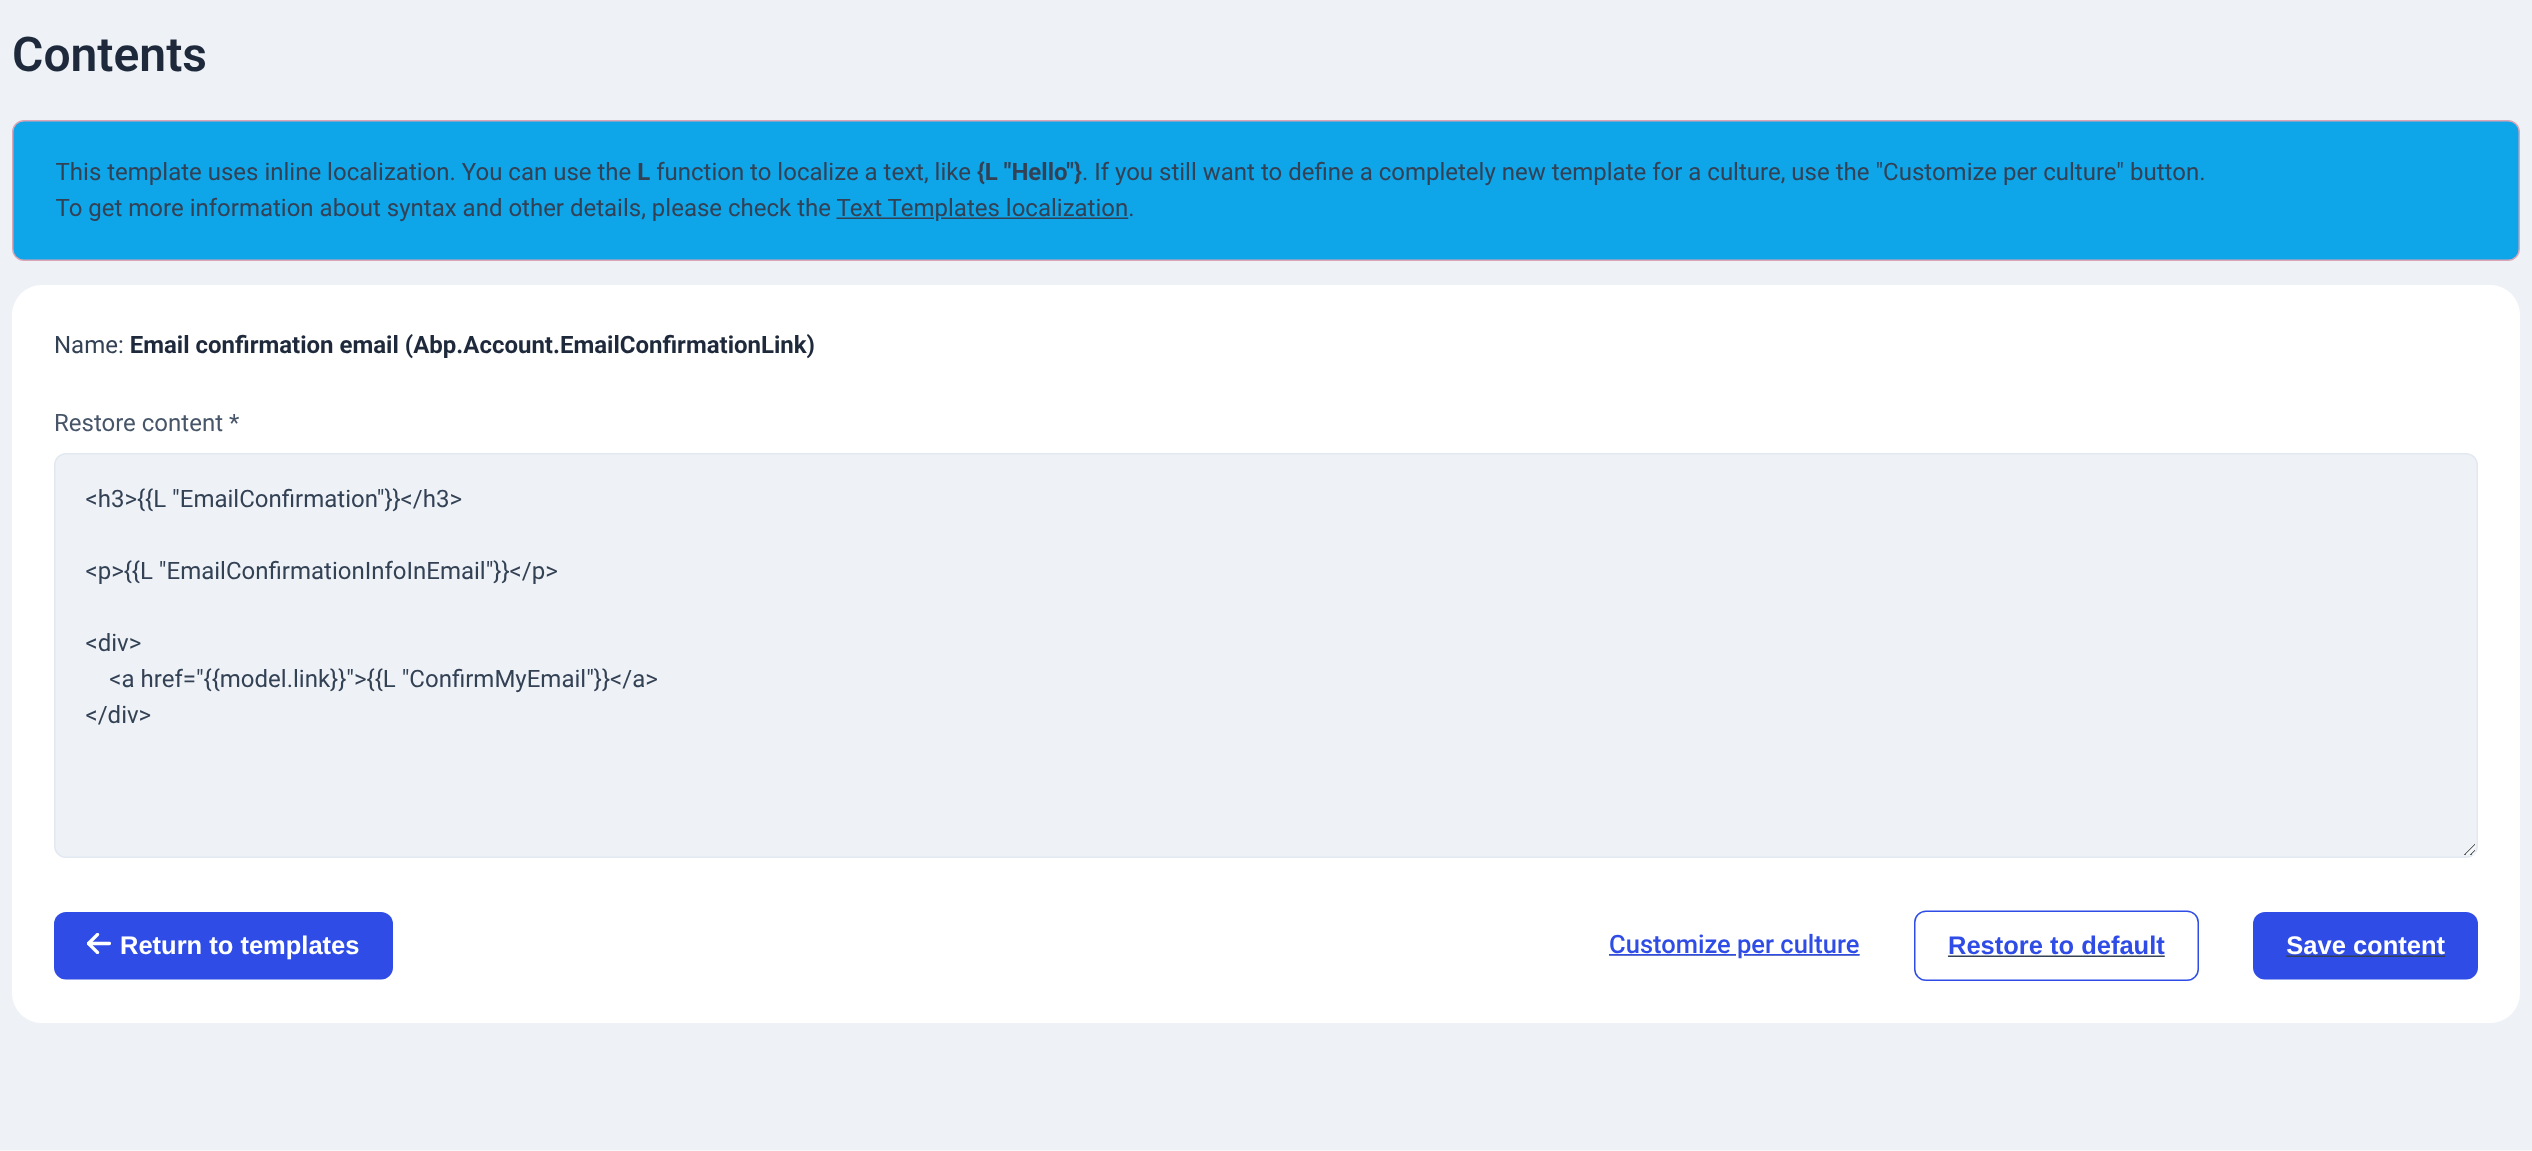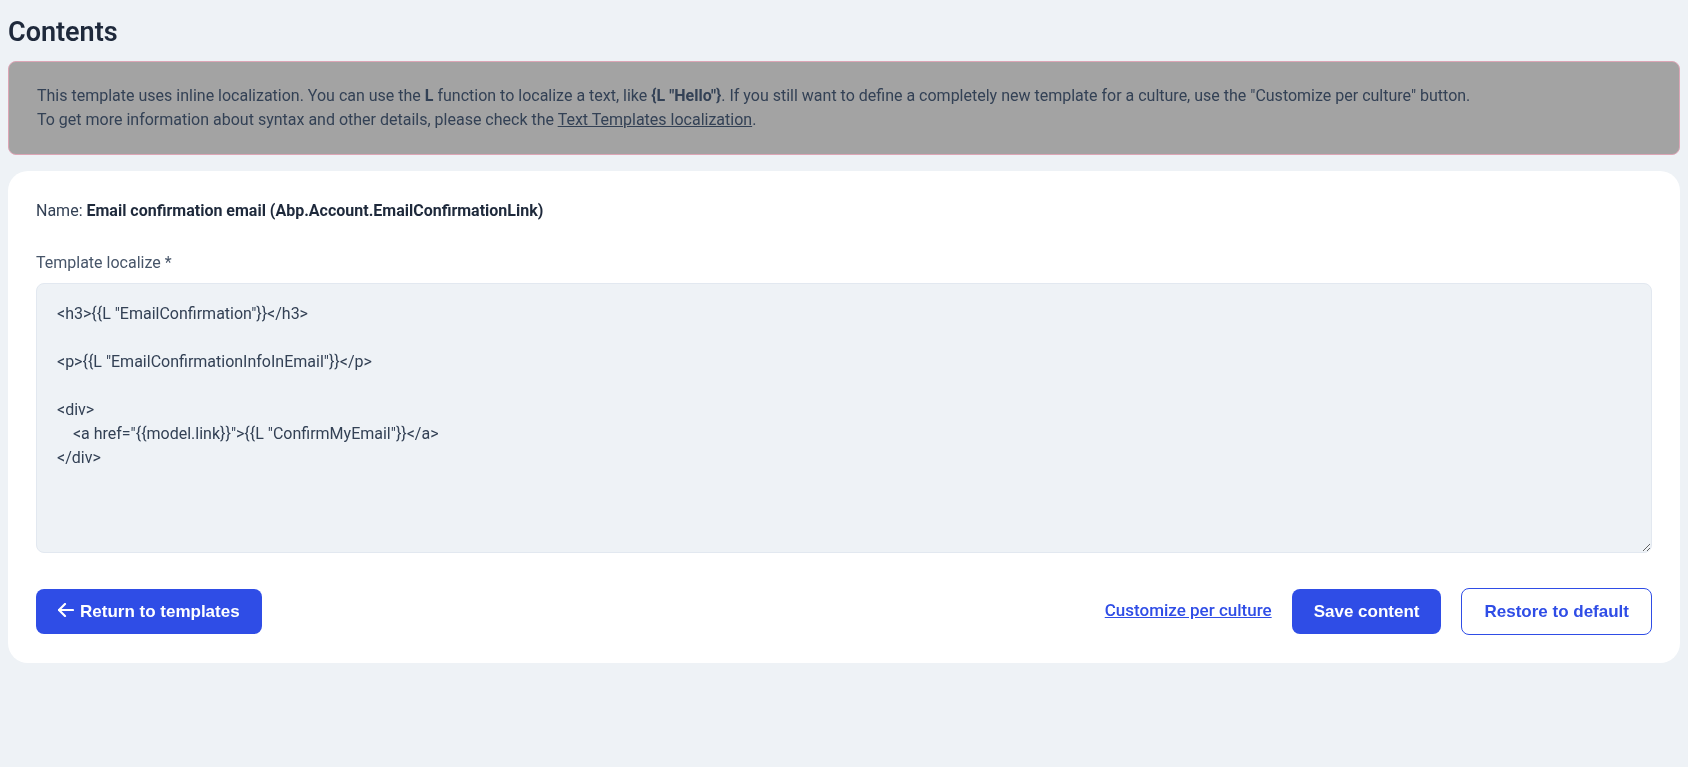--- a/index.html
+++ b/index.html
@@ -9,28 +9,28 @@
     }
     body {
       font-family: -apple-system, BlinkMacSystemFont, "Segoe UI", Roboto, "Helvetica Neue", Arial, sans-serif;
       background: #eef2f6;
       color: #334155;
       padding: 8px;
       font-size: 16px;
       line-height: 1.5;
     }
     .page-title {
-      font-size: 27px;
+      font-size: 32px;
       font-weight: 600;
       color: #1e293b;
-      margin-bottom: 4px;
+      margin-bottom: 16px;
       padding: 4px 0;
     }
     .alert-box {
-      background: #a3a3a3;
+      background: #0ea5e9;
       border: 1px solid #dca5b5;
       border-radius: 8px;
       padding: 22px 28px;
       margin-bottom: 16px;
       color: #334155;
     }
     .alert-box .bold {
       font-weight: 700;
     }
     .alert-box a {
@@ -74,21 +74,22 @@
     }
     .actions {
       display: flex;
       align-items: center;
       justify-content: space-between;
       margin-top: 28px;
     }
     .actions-right {
       display: flex;
       align-items: center;
-      gap: 20px;
+      gap: 36px;
+      text-decoration: underline;
     }
     .btn {
       display: inline-flex;
       align-items: flex-start;
       gap: 6px;
       border-radius: 8px;
       padding: 14px 22px;
       font-size: 17px;
       font-weight: 600;
       cursor: pointer;
@@ -128,21 +129,21 @@
   <p>
     <span>To get more information about syntax and other details, please check the </span><a href="#">Text Templates localization</a><span>.</span>
   </p>
 </div>
 
 <div class="card">
   <div class="name-row">
     <span class="name-label">Name: </span><span class="name-value">Email confirmation email (Abp.Account.EmailConfirmationLink)</span>
   </div>
 
-  <label class="field-label">Template localize *</label>
+  <label class="field-label">Restore content *</label>
   <textarea class="template-textarea" style="">&lt;h3&gt;{{L "EmailConfirmation"}}&lt;/h3&gt;
 
 &lt;p&gt;{{L "EmailConfirmationInfoInEmail"}}&lt;/p&gt;
 
 &lt;div&gt;
     &lt;a href="{{model.link}}"&gt;{{L "ConfirmMyEmail"}}&lt;/a&gt;
 &lt;/div&gt;</textarea>
 
   <div class="actions">
     <button class="btn btn-primary">
@@ -150,17 +151,17 @@
         <svg width="16" height="14" viewBox="0 0 16 14" fill="none" stroke="currentColor" stroke-width="2.2" stroke-linecap="round" stroke-linejoin="round">
           <line x1="15" y1="7" x2="1" y2="7"></line>
           <polyline points="7 1 1 7 7 13"></polyline>
         </svg>
       </span>
       <span>Return to templates</span>
     </button>
 
     <div class="actions-right">
       <a class="link-action">Customize per culture</a>
+      <button class="btn btn-outline">Restore to default</button>
       <button class="btn btn-primary">Save content</button>
-      <button class="btn btn-outline">Restore to default</button>
     </div>
   </div>
 </div>
 
 </body></html>

